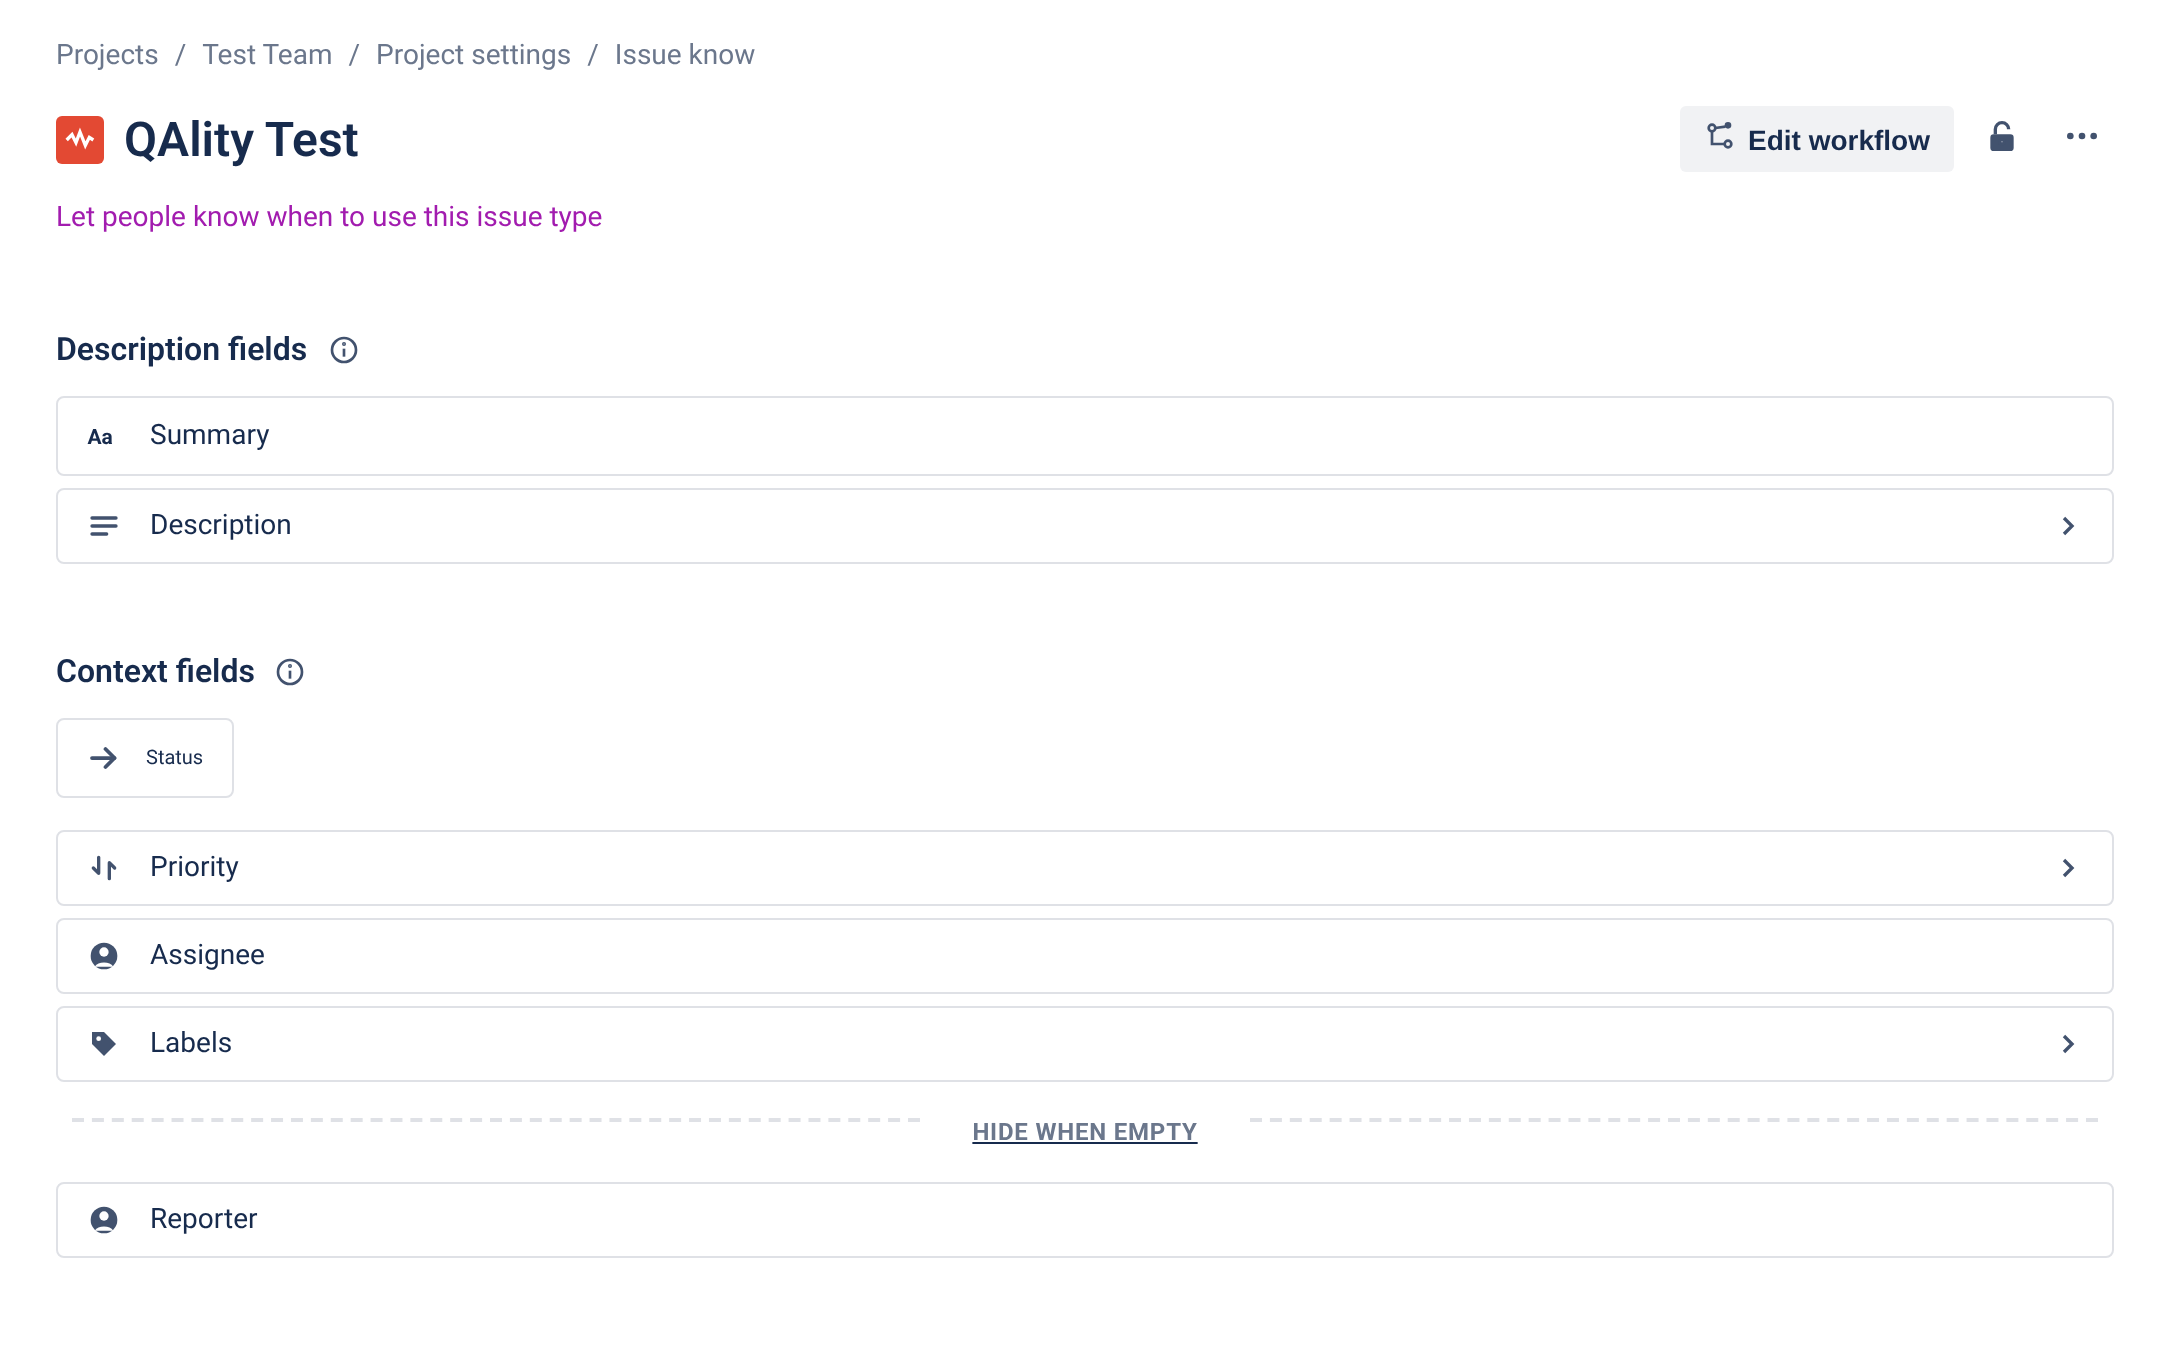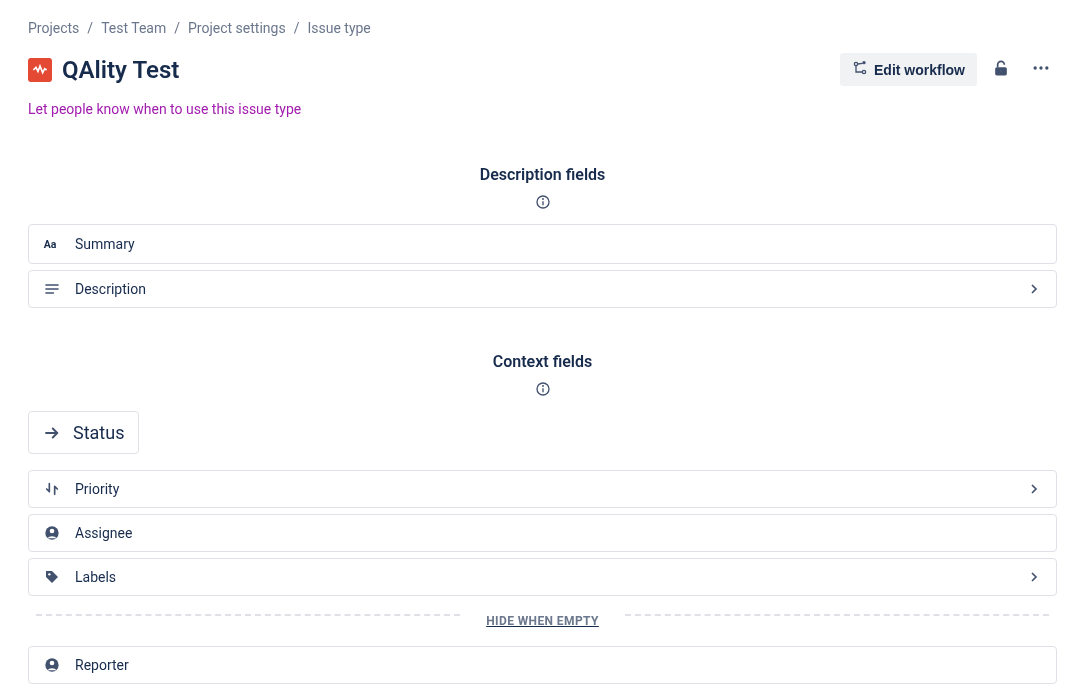--- a/index.html
+++ b/index.html
@@ -90,21 +90,20 @@
     .subtitle {
       font-size: 14px;
       color: #a21caf;
       margin-bottom: 48px;
     }
     .section-header {
       display: flex;
       align-items: center;
       gap: 10px;
       margin-bottom: 14px;
-      flex-direction: column;
     }
     .section-title {
       font-size: 16px;
       font-weight: 600;
       color: #172B4D;
     }
     .info-icon {
       color: #42526E;
       display: inline-flex;
       cursor: pointer;
@@ -145,21 +144,21 @@
       align-items: center;
       border: 1px solid #DFE1E6;
       border-radius: 4px;
       padding: 10px 14px;
       margin-bottom: 16px;
       cursor: pointer;
       background: #fff;
       gap: 12px;
     }
     .status-label {
-      font-size: 18px;
+      font-size: 10px;
       color: #172B4D;
     }
     .divider-row {
       display: flex;
       align-items: flex-start;
       gap: 26px;
       margin: 18px 8px;
       text-decoration: underline;
     }
     .divider-line {
@@ -178,21 +177,21 @@
 </head>
 <body>
 
 <nav class="breadcrumb">
   <a>Projects</a>
   <span class="sep">/</span>
   <a>Test Team</a>
   <span class="sep">/</span>
   <a>Project settings</a>
   <span class="sep">/</span>
-  <a>Issue type</a>
+  <a>Issue know</a>
 </nav>
 
 <div class="header-row">
   <div class="header-left">
     <div class="issue-icon">
       <svg viewBox="0 0 24 24" fill="none" stroke="white" stroke-width="2.5">
         <polyline points="2,12 6,8 9,14 12,6 16,16 19,10 22,12"></polyline>
       </svg>
     </div>
     <h1 class="page-title">QAlity Test</h1>

